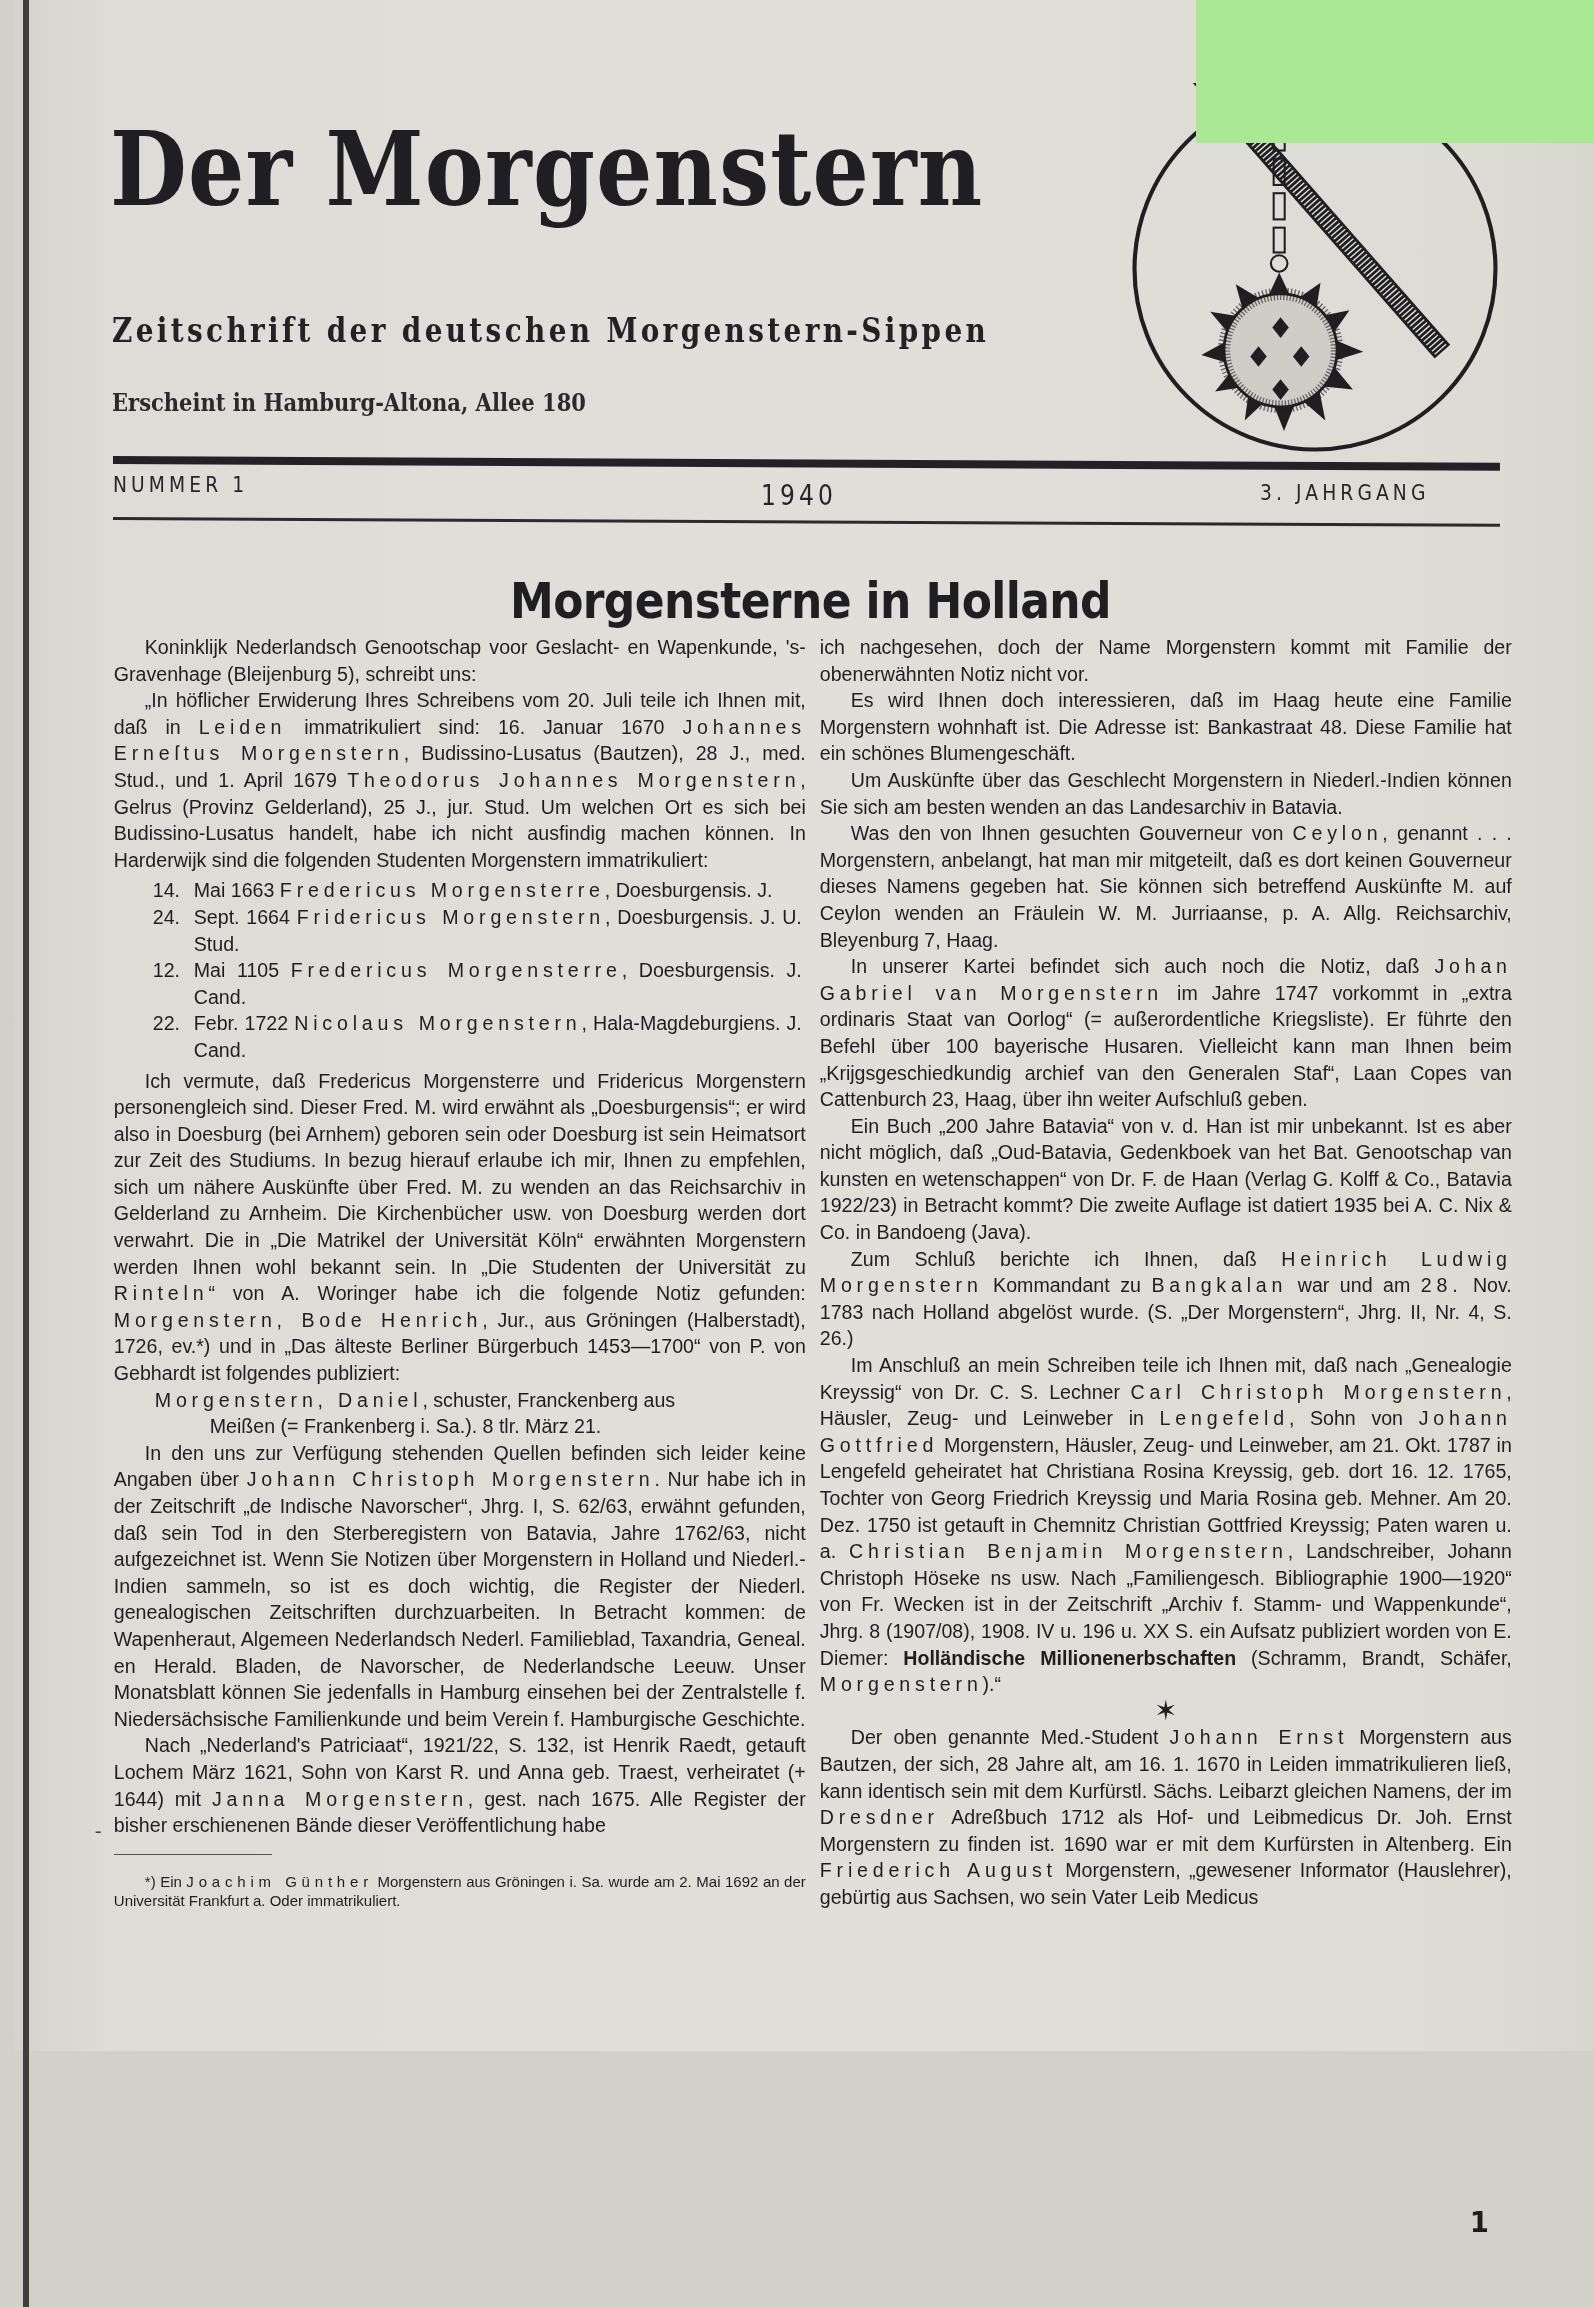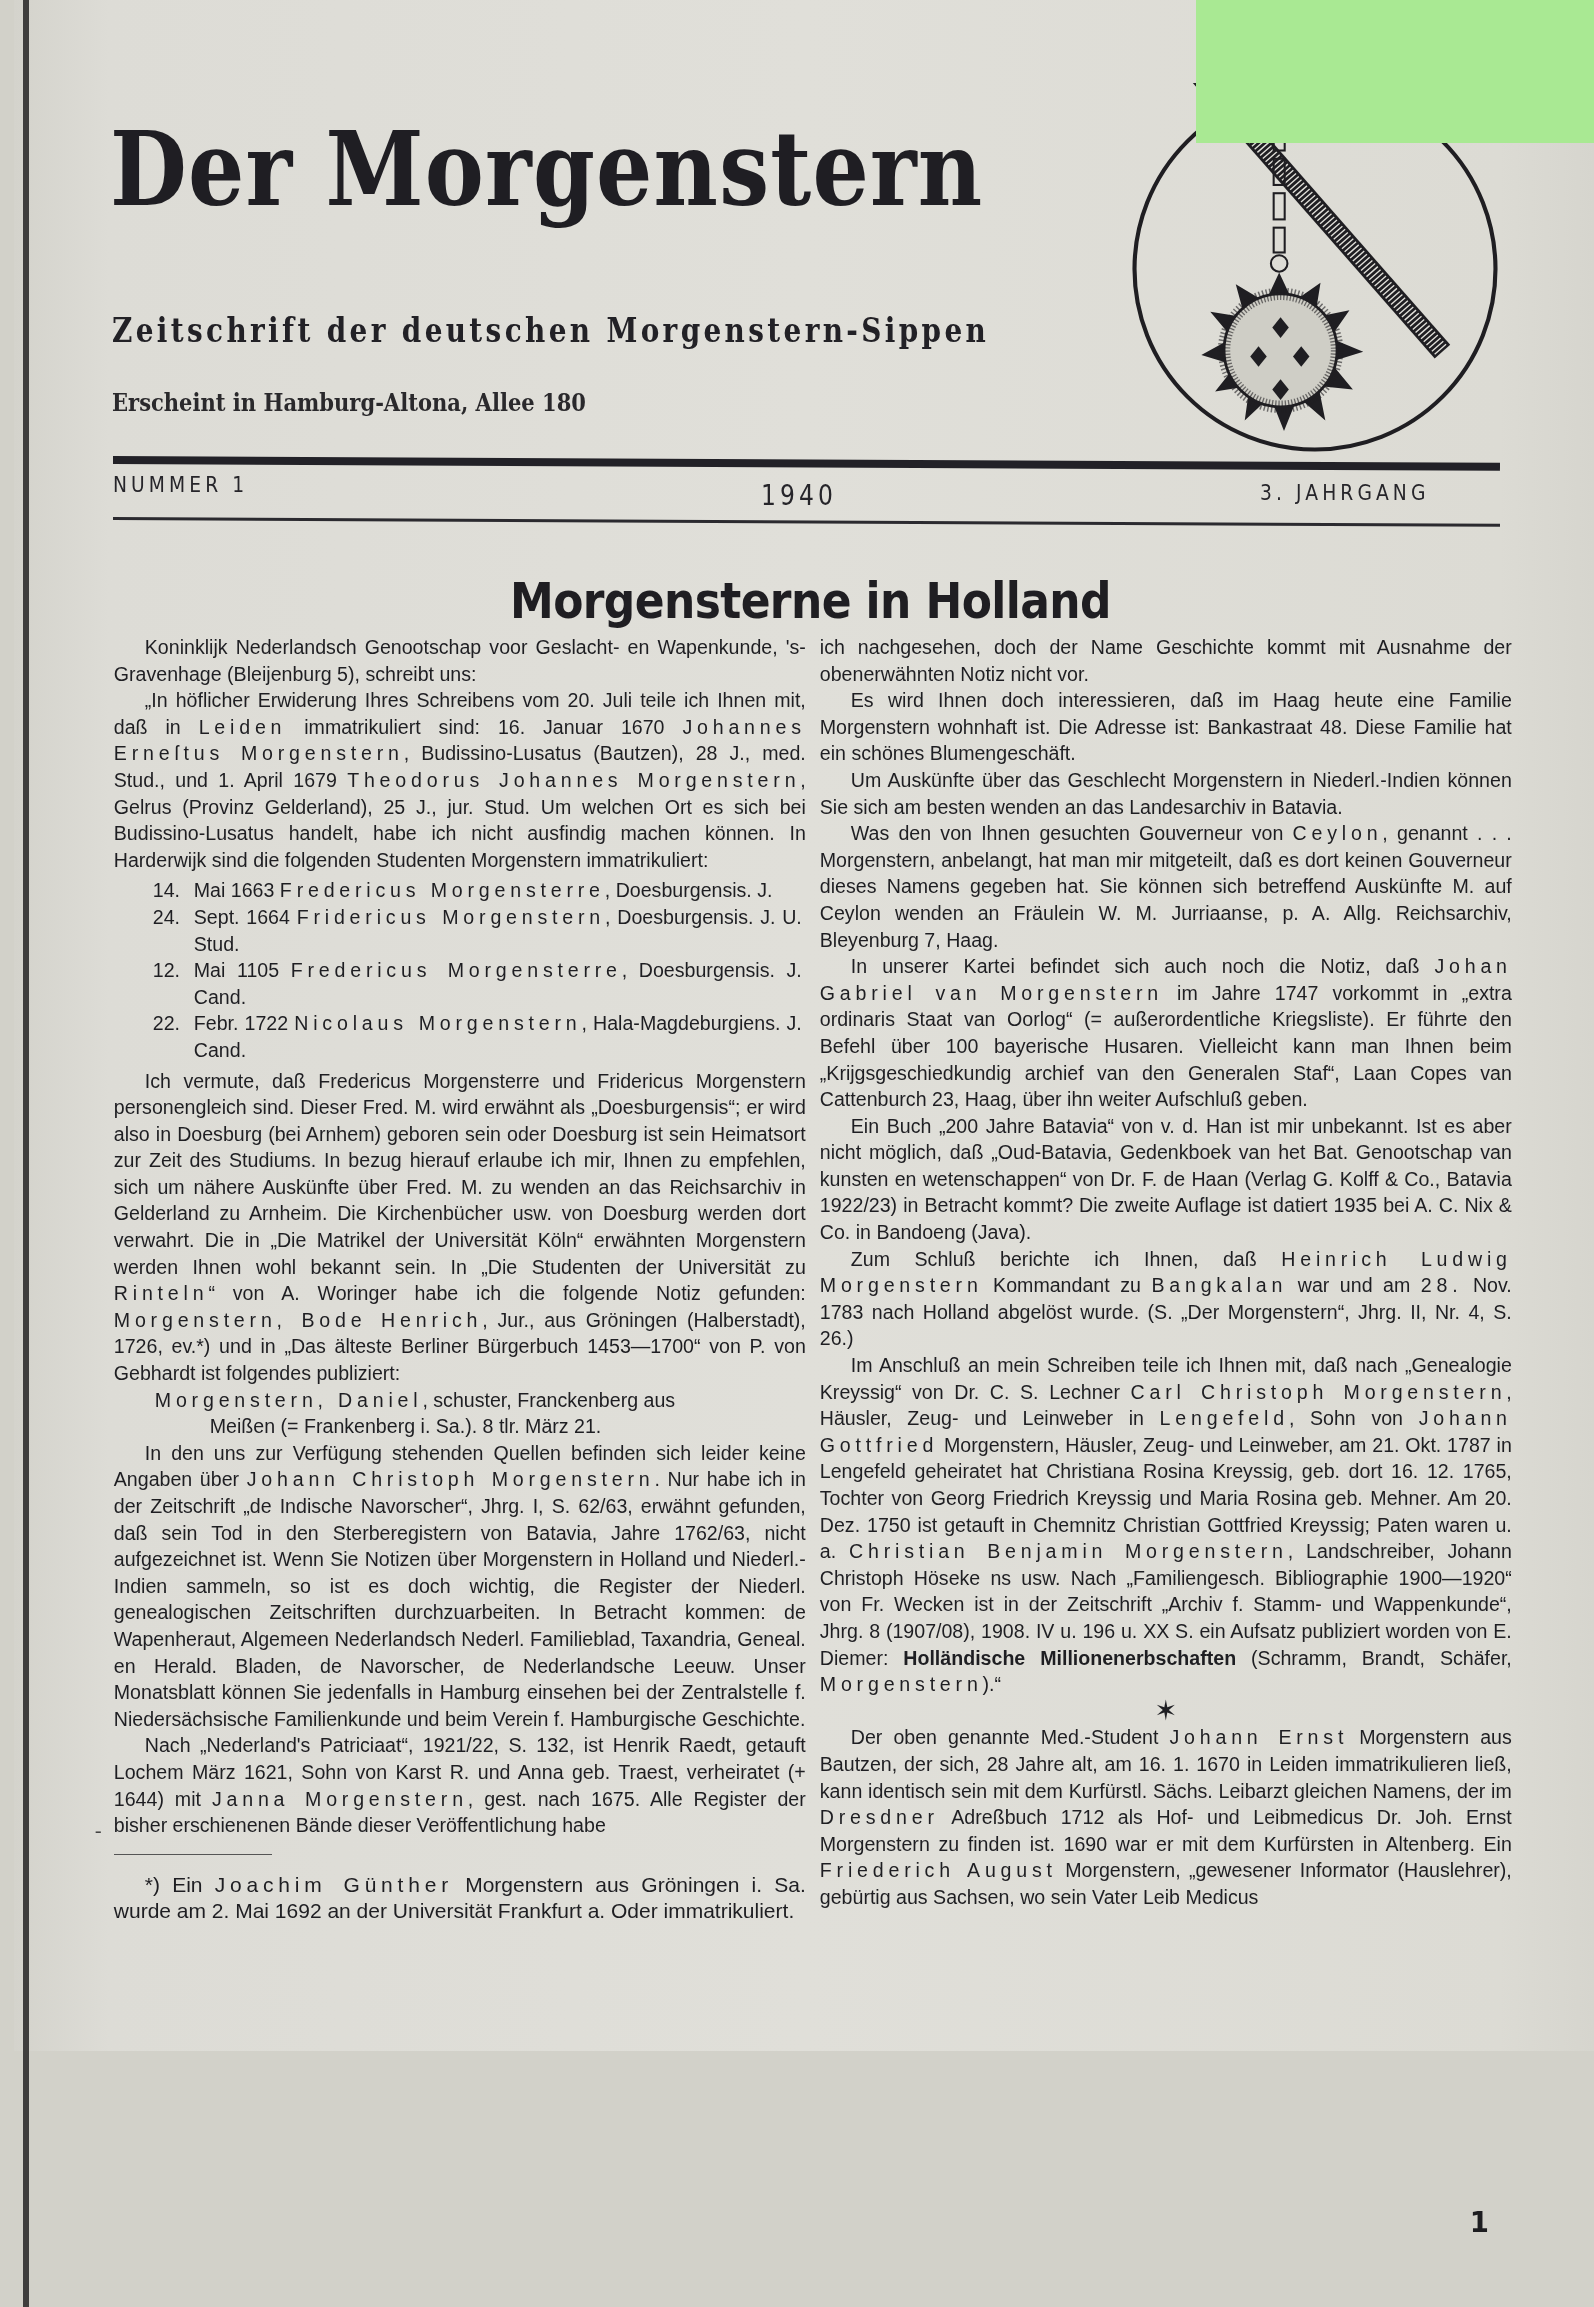--- a/index.html
+++ b/index.html
@@ -67,21 +67,21 @@
   .column p { margin: 0; text-indent: 31px; }
   .column p.noindent { text-indent: 0; }
   .sp { letter-spacing: 4.8px; }
   .bold { font-weight: bold; }
   .list { margin: 4px; padding: 0; list-style: none; }
   .list li { padding-left: 76px; text-indent: -41px; }
   .list li .num { display: inline-block; width: 41px; text-indent: 0; }
   .quote-block { margin: 9.6px 0 6.9px 0; padding-left: 41px; text-indent: 0 !important; }
   .quote-block .line2 { display: block; padding-left: 55px; }
   .footnote-rule { width: 158px; height: 1.4px; background: #555; margin: 15px 0 16.5px 0; }
-  .footnote { font-size: 21px; line-height: 26px; text-indent: 31px; }
+  .footnote { font-size: 15px; line-height: 19px; text-indent: 31px; }
   .divider-star { text-align: center; font-size: 27.6px; margin: 15px 0 16.5px; text-indent: 0 !important; }
   .page-number {
     position: absolute; left: 1456px; top: 2206px;
     font-family: "DejaVu Sans", sans-serif; font-weight: bold; font-size: 27.6px; color: #1d1d20;
   }
   .scan-mark { position: absolute; left: 81px; top: 1819px; font-size: 20.7px; color: #444; }
 </style>
 </head>
 <body>
 
@@ -143,21 +143,21 @@
       <span class="sp">Morgenstern, Daniel</span><span>, schuster, Franckenberg aus</span>
       <span class="line2">Meißen (= Frankenberg i. Sa.). 8 tlr. März 21.</span>
     </p>
     <p><span>In den uns zur Verfügung stehenden Quellen befinden sich leider keine Angaben über </span><span class="sp">Johann Christoph Morgenstern</span><span>. Nur habe ich in der Zeitschrift „de Indische Navorscher“, Jhrg. I, S. 62/63, erwähnt gefunden, daß sein Tod in den Sterberegistern von Batavia, Jahre 1762/63, nicht aufgezeichnet ist. Wenn Sie Notizen über Morgenstern in Holland und Niederl.-Indien sammeln, so ist es doch wichtig, die Register der Niederl. genealogischen Zeitschriften durchzuarbeiten. In Betracht kommen: de Wapenheraut, Algemeen Nederlandsch Nederl. Familieblad, Taxandria, Geneal. en Herald. Bladen, de Navorscher, de Nederlandsche Leeuw. Unser Monatsblatt können Sie jedenfalls in Hamburg einsehen bei der Zentralstelle f. Niedersächsische Familienkunde und beim Verein f. Hamburgische Geschichte.</span></p>
     <p><span>Nach „Nederland's Patriciaat“, 1921/22, S. 132, ist Henrik Raedt, getauft Lochem März 1621, Sohn von Karst R. und Anna geb. Traest, verheiratet (+ 1644) mit </span><span class="sp">Janna Morgenstern</span><span>, gest. nach 1675. Alle Register der bisher erschienenen Bände dieser Veröffentlichung habe</span></p>
     <div class="footnote-rule"></div>
     <p class="footnote"><span>*) Ein </span><span class="sp">Joachim Günther</span><span> Morgenstern aus Gröningen i. Sa. wurde am 2. Mai 1692 an der Universität Frankfurt a. Oder immatrikuliert.</span></p>
   </div>
 
   <div class="column col-right">
-    <p class="noindent"><span>ich nachgesehen, doch der Name Geschichte kommt mit Ausnahme der obenerwähnten Notiz nicht vor.</span></p>
+    <p class="noindent"><span>ich nachgesehen, doch der Name Morgenstern kommt mit Familie der obenerwähnten Notiz nicht vor.</span></p>
     <p><span>Es wird Ihnen doch interessieren, daß im Haag heute eine Familie Morgenstern wohnhaft ist. Die Adresse ist: Bankastraat 48. Diese Familie hat ein schönes Blumengeschäft.</span></p>
     <p><span>Um Auskünfte über das Geschlecht Morgenstern in Niederl.-Indien können Sie sich am besten wenden an das Landesarchiv in Batavia.</span></p>
     <p><span>Was den von Ihnen gesuchten Gouverneur von </span><span class="sp">Ceylon</span><span>, genannt . . . Morgenstern, anbelangt, hat man mir mitgeteilt, daß es dort keinen Gouverneur dieses Namens gegeben hat. Sie können sich betreffend Auskünfte M. auf Ceylon wenden an Fräulein W. M. Jurriaanse, p. A. Allg. Reichsarchiv, Bleyenburg 7, Haag.</span></p>
     <p><span>In unserer Kartei befindet sich auch noch die Notiz, daß </span><span class="sp">Johan Gabriel van Morgenstern</span><span> im Jahre 1747 vorkommt in „extra ordinaris Staat van Oorlog“ (= außerordentliche Kriegsliste). Er führte den Befehl über 100 bayerische Husaren. Vielleicht kann man Ihnen beim „Krijgsgeschiedkundig archief van den Generalen Staf“, Laan Copes van Cattenburch 23, Haag, über ihn weiter Aufschluß geben.</span></p>
     <p><span>Ein Buch „200 Jahre Batavia“ von v. d. Han ist mir unbekannt. Ist es aber nicht möglich, daß „Oud-Batavia, Gedenkboek van het Bat. Genootschap van kunsten en wetenschappen“ von Dr. F. de Haan (Verlag G. Kolff &amp; Co., Batavia 1922/23) in Betracht kommt? Die zweite Auflage ist datiert 1935 bei A. C. Nix &amp; Co. in Bandoeng (Java).</span></p>
     <p><span>Zum Schluß berichte ich Ihnen, daß </span><span class="sp">Heinrich Ludwig Morgenstern</span><span> Kommandant zu </span><span class="sp">Bangkalan</span><span> war und am </span><span class="sp">28.</span><span> Nov. 1783 nach Holland abgelöst wurde. (S. „Der Morgenstern“, Jhrg. II, Nr. 4, S. 26.)</span></p>
     <p><span>Im Anschluß an mein Schreiben teile ich Ihnen mit, daß nach „Genealogie Kreyssig“ von Dr. C. S. Lechner </span><span class="sp">Carl Christoph Morgenstern</span><span>, Häusler, Zeug- und Leinweber in </span><span class="sp">Lengefeld</span><span>, Sohn von </span><span class="sp">Johann Gottfried</span><span> Morgenstern, Häusler, Zeug- und Leinweber, am 21. Okt. 1787 in Lengefeld geheiratet hat Christiana Rosina Kreyssig, geb. dort 16. 12. 1765, Tochter von Georg Friedrich Kreyssig und Maria Rosina geb. Mehner. Am 20. Dez. 1750 ist getauft in Chemnitz Christian Gottfried Kreyssig; Paten waren u. a. </span><span class="sp">Christian Benjamin Morgenstern</span><span>, Landschreiber, Johann Christoph Höseke ns usw. Nach „Familiengesch. Bibliographie 1900—1920“ von Fr. Wecken ist in der Zeitschrift „Archiv f. Stamm- und Wappenkunde“, Jhrg. 8 (1907/08), 1908. IV u. 196 u. XX S. ein Aufsatz publiziert worden von E. Diemer: </span><span class="bold">Holländische Millionenerbschaften</span><span> (Schramm, Brandt, Schäfer, </span><span class="sp">Morgenstern</span><span>).“</span></p>
     <p class="divider-star">✶</p>
     <p><span>Der oben genannte Med.-Student </span><span class="sp">Johann Ernst</span><span> Morgenstern aus Bautzen, der sich, 28 Jahre alt, am 16. 1. 1670 in Leiden immatrikulieren ließ, kann identisch sein mit dem Kurfürstl. Sächs. Leibarzt gleichen Namens, der im </span><span class="sp">Dresdner</span><span> Adreßbuch 1712 als Hof- und Leibmedicus Dr. Joh. Ernst Morgenstern zu finden ist. 1690 war er mit dem Kurfürsten in Altenberg. Ein </span><span class="sp">Friederich August</span><span> Morgenstern, „gewesener Informator (Hauslehrer), gebürtig aus Sachsen, wo sein Vater Leib Medicus</span></p>
   </div>

